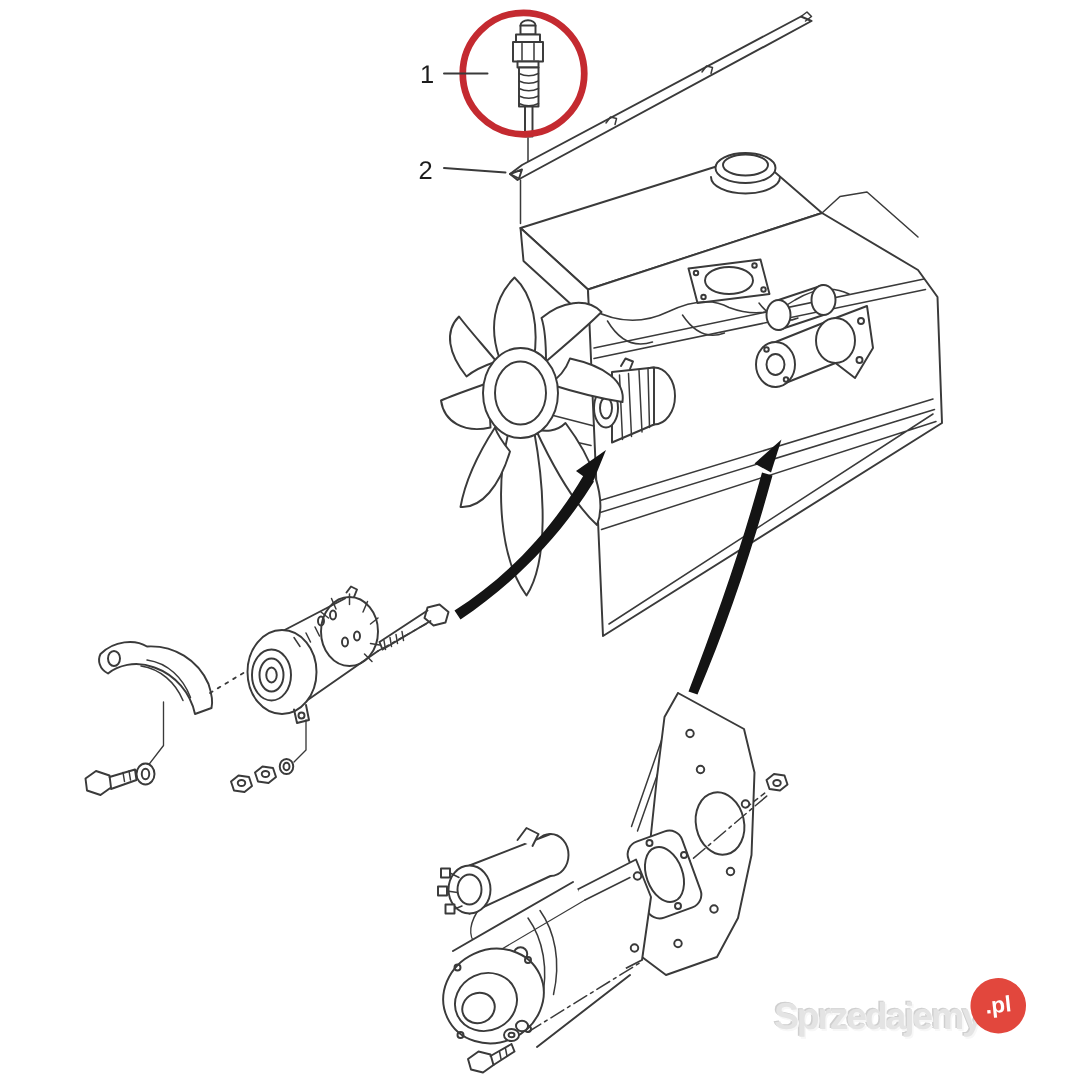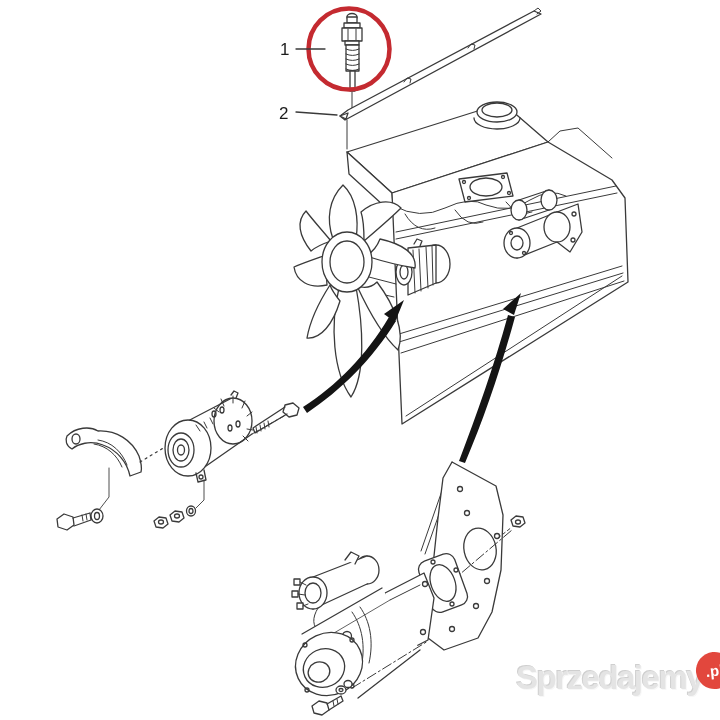--- a/index.html
+++ b/index.html
@@ -8,21 +8,21 @@
     font-family:"Liberation Sans",sans-serif;
   }
   .stage{position:absolute;left:0;top:0;width:720px;height:720px;}
   svg{position:absolute;left:0;top:0;}
   svg text{font-family:"Liberation Sans",sans-serif;}
   .watermark{
     position:absolute;left:516px;top:658px;display:flex;align-items:flex-start;
     user-select:none;pointer-events:none;
   }
   .wm-text{
-    font-size:33px;font-weight:bold;letter-spacing:-1.5px;color:#e4e4e4;
+    font-size:25px;font-weight:bold;letter-spacing:-1.5px;color:#e4e4e4;
     text-shadow:1px 1px 0 #f7f7f7,-1px -1px 0 #cfcfcf;line-height:40px;text-align:right;
   }
   .wm-badge{
     width:37px;height:37px;border-radius:50%;background:#e2473d;margin-left:-7px;margin-top:-6px;
     display:flex;align-items:center;justify-content:center;
     color:#ffffff;font-size:15px;font-weight:bold;transform:rotate(-6deg);
   }
 </style>
 </head>
 <body>

